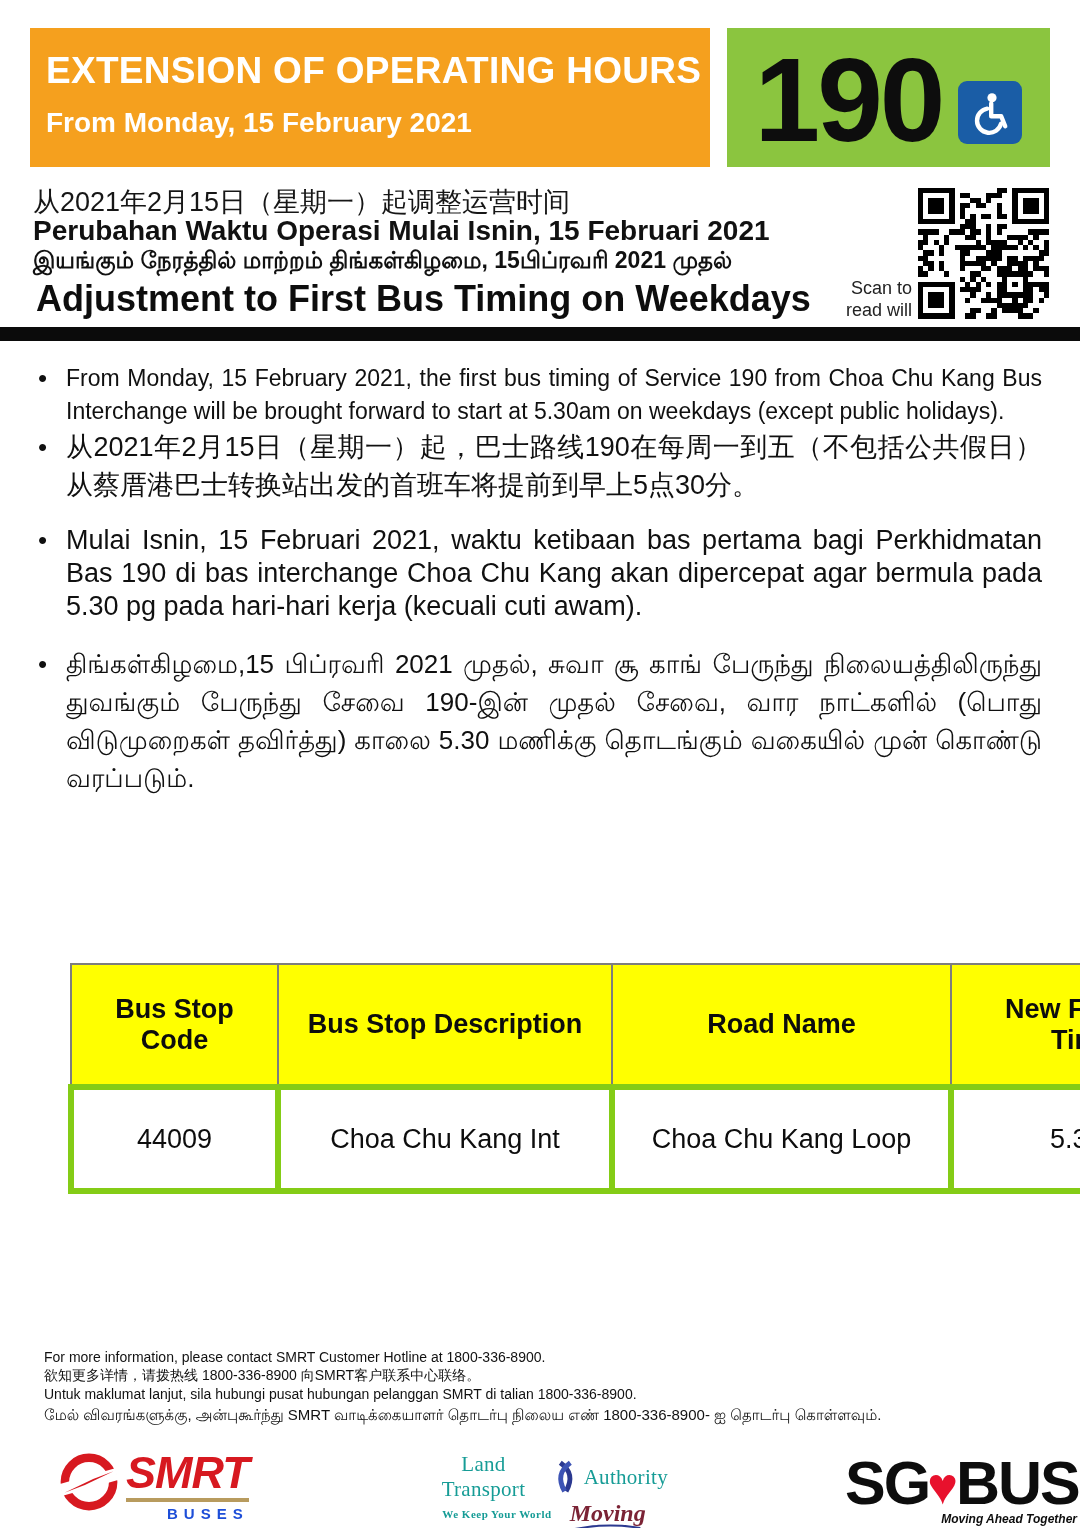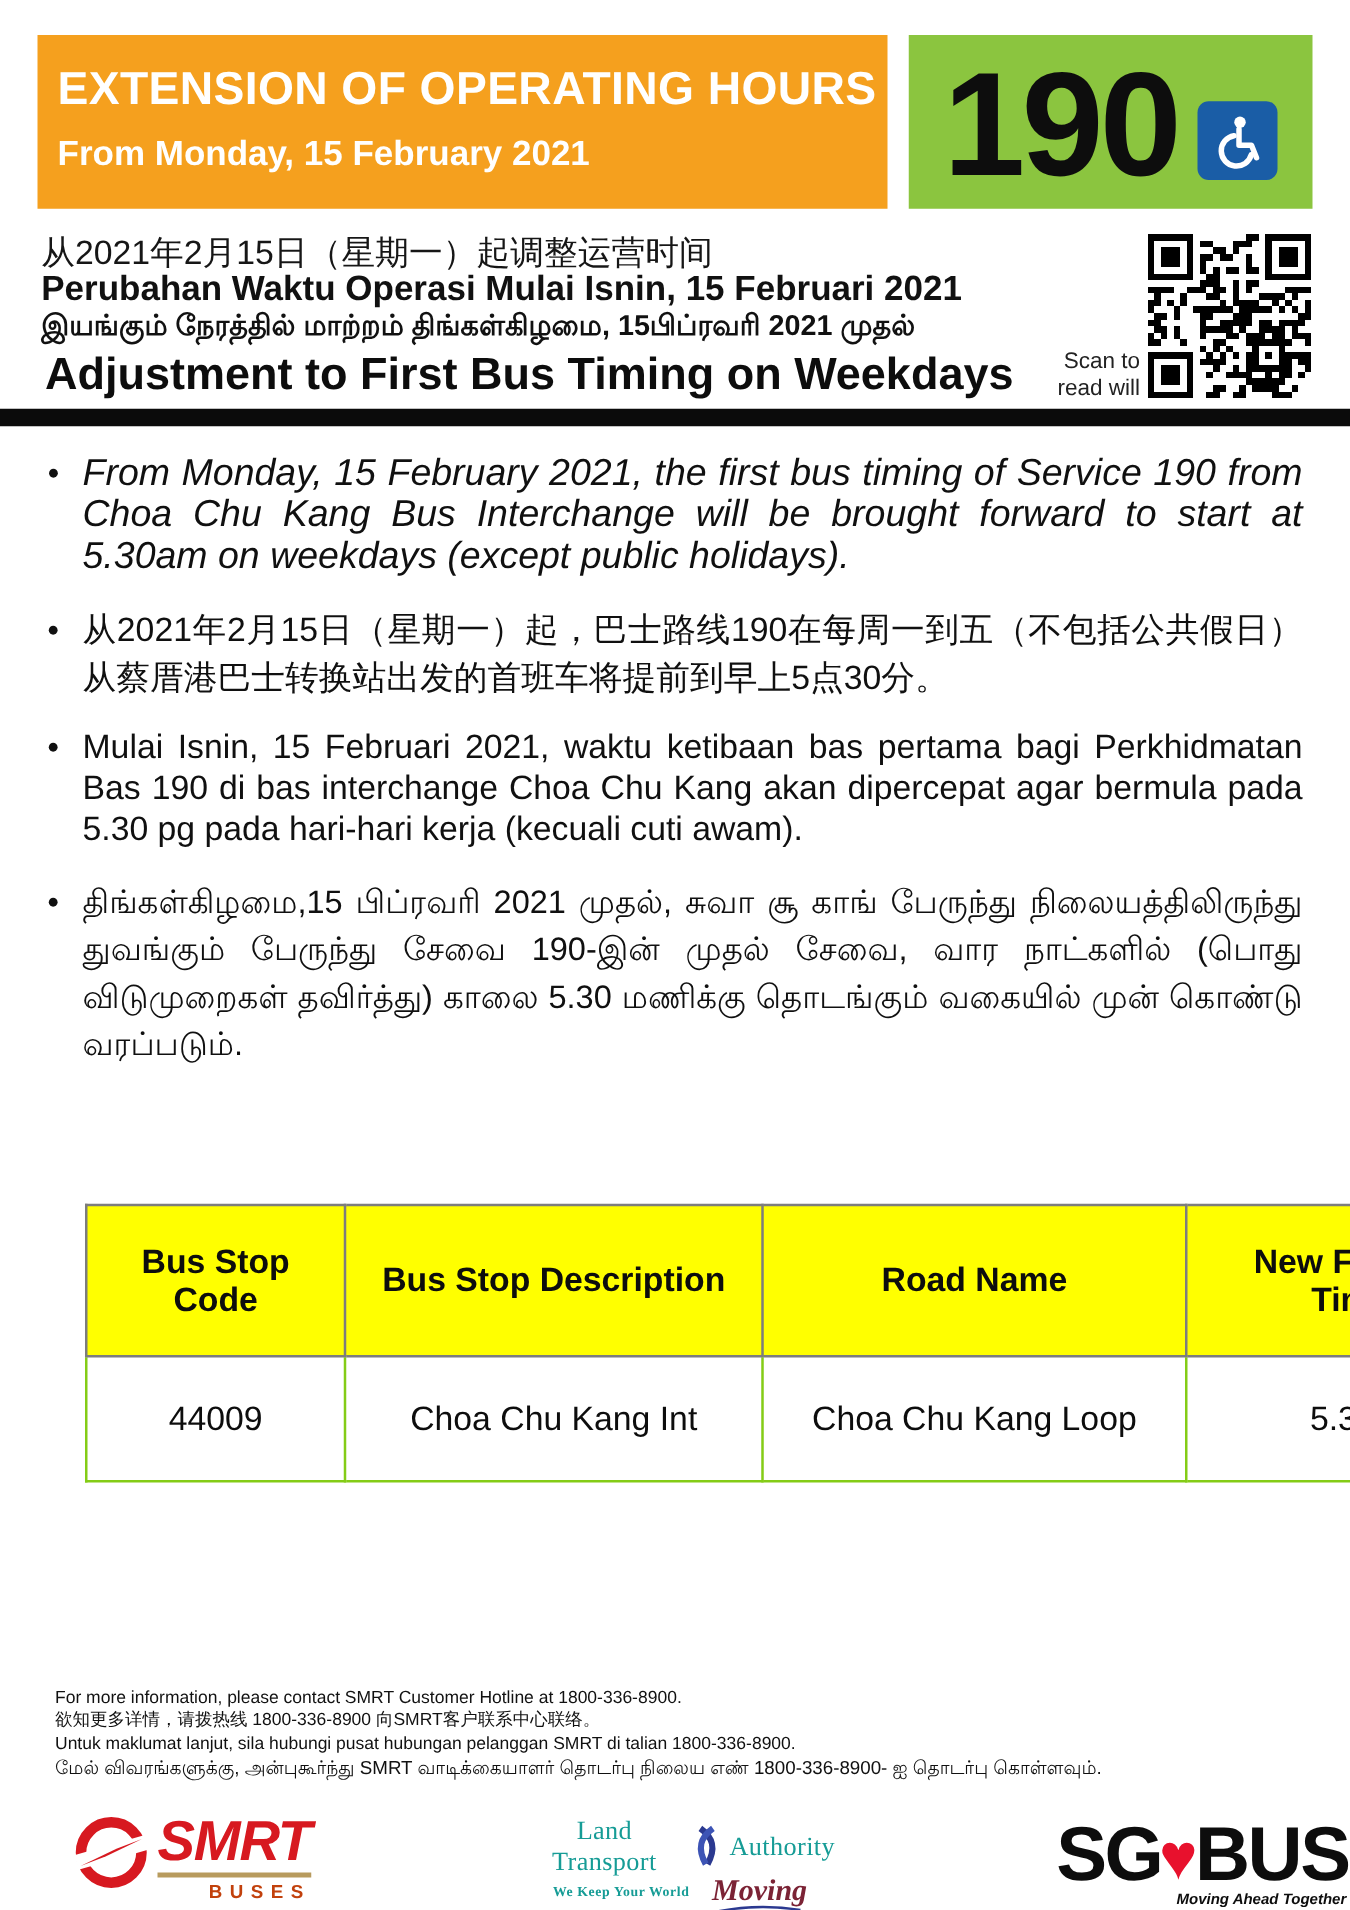--- a/index.html
+++ b/index.html
@@ -29,48 +29,48 @@
   .qr svg{width:100%;height:100%;shape-rendering:crispEdges;}
   .qr-caption{position:absolute;left:816px;top:277px;width:96px;text-align:right;
           font-size:18px;line-height:22px;color:#222;}
 
   .divider-bar{position:absolute;left:0;top:327px;width:1080px;height:14px;background:#0b0b0b;}
 
   
   .bullets{position:absolute;left:38px;top:362px;width:1004px;}
   .bullet{position:relative;padding-left:28px;text-align:justify;color:#101010;}
   .bullet::before{content:"\2022";position:absolute;left:0;top:0;font-size:26px;color:#101010;}
-  .b-en{font-size:30px;line-height:33px;margin-bottom:24px;font-style:italic;}
+  .b-en{font-size:23px;line-height:33px;}
   .b-zh{font-size:27px;line-height:38px;margin-bottom:20px;}
   .b-ms{font-size:27px;line-height:33px;margin-bottom:22px;}
   .b-ta{font-size:26px;line-height:38px;}
 
   
   .info-table{position:absolute;left:68px;top:963px;width:968px;border-collapse:collapse;
           table-layout:fixed;}
   .info-table th{background:#FFFF00;height:119px;font-size:27px;font-weight:bold;color:#0d0d0d;
           border:2px solid #7d7d7d;text-align:center;padding:0 24px;}
   .info-table td{background:#fff;height:96px;font-size:27px;color:#0d0d0d;
-          border:2px solid #84cc16;text-align:center;vertical-align:middle;}
+          border:6px solid #84cc16;text-align:center;vertical-align:middle;}
   .c1{width:157px;} .c2{width:284px;} .c3{width:289px;} .c4{width:238px;}
 
   
   .footer-lines{position:absolute;left:0;top:1348px;width:1080px;color:#111;padding-left:44px;}
   .fl-en{font-size:14px;line-height:18px;}
   .fl-zh{font-size:14px;line-height:19px;}
   .fl-ms{font-size:14px;line-height:19px;}
   .fl-ta{font-size:15px;line-height:21px;}
 
   
   .logo-smrt{position:absolute;left:60px;top:1450px;display:flex;align-items:flex-start;gap:8px;}
   .smrt-roundel{width:58px;height:58px;margin-top:3px;}
   .smrt-word{color:#D71920;font-style:italic;font-weight:bold;font-size:45px;line-height:1;
           letter-spacing:-1px;}
   .smrt-rule{border-bottom:4px solid #B89B5E;margin-top:3px;}
-  .smrt-sub{color:#c2410c;font-size:15px;font-weight:bold;letter-spacing:6px;text-align:right;
+  .smrt-sub{color:#1d4ed8;font-size:15px;font-weight:bold;letter-spacing:6px;text-align:right;
           margin-top:3px;}
 
   .logo-lta{position:absolute;left:420px;top:1452px;width:248px;text-align:center;
           font-family:"Liberation Serif",serif;color:#169C96;}
   .lta-row1{display:flex;align-items:center;justify-content:center;gap:4px;}
   .lta-name{font-size:21px;letter-spacing:.3px;}
   .lta-ribbon{width:30px;height:42px;}
   .lta-row2{display:flex;align-items:center;justify-content:center;gap:8px;margin-top:-2px;}
   .lta-tagleft{font-size:11px;font-weight:bold;letter-spacing:.5px;}
   .lta-moving{font-size:24px;font-style:italic;font-weight:bold;color:#7B2335;position:relative;margin-left:10px;}

